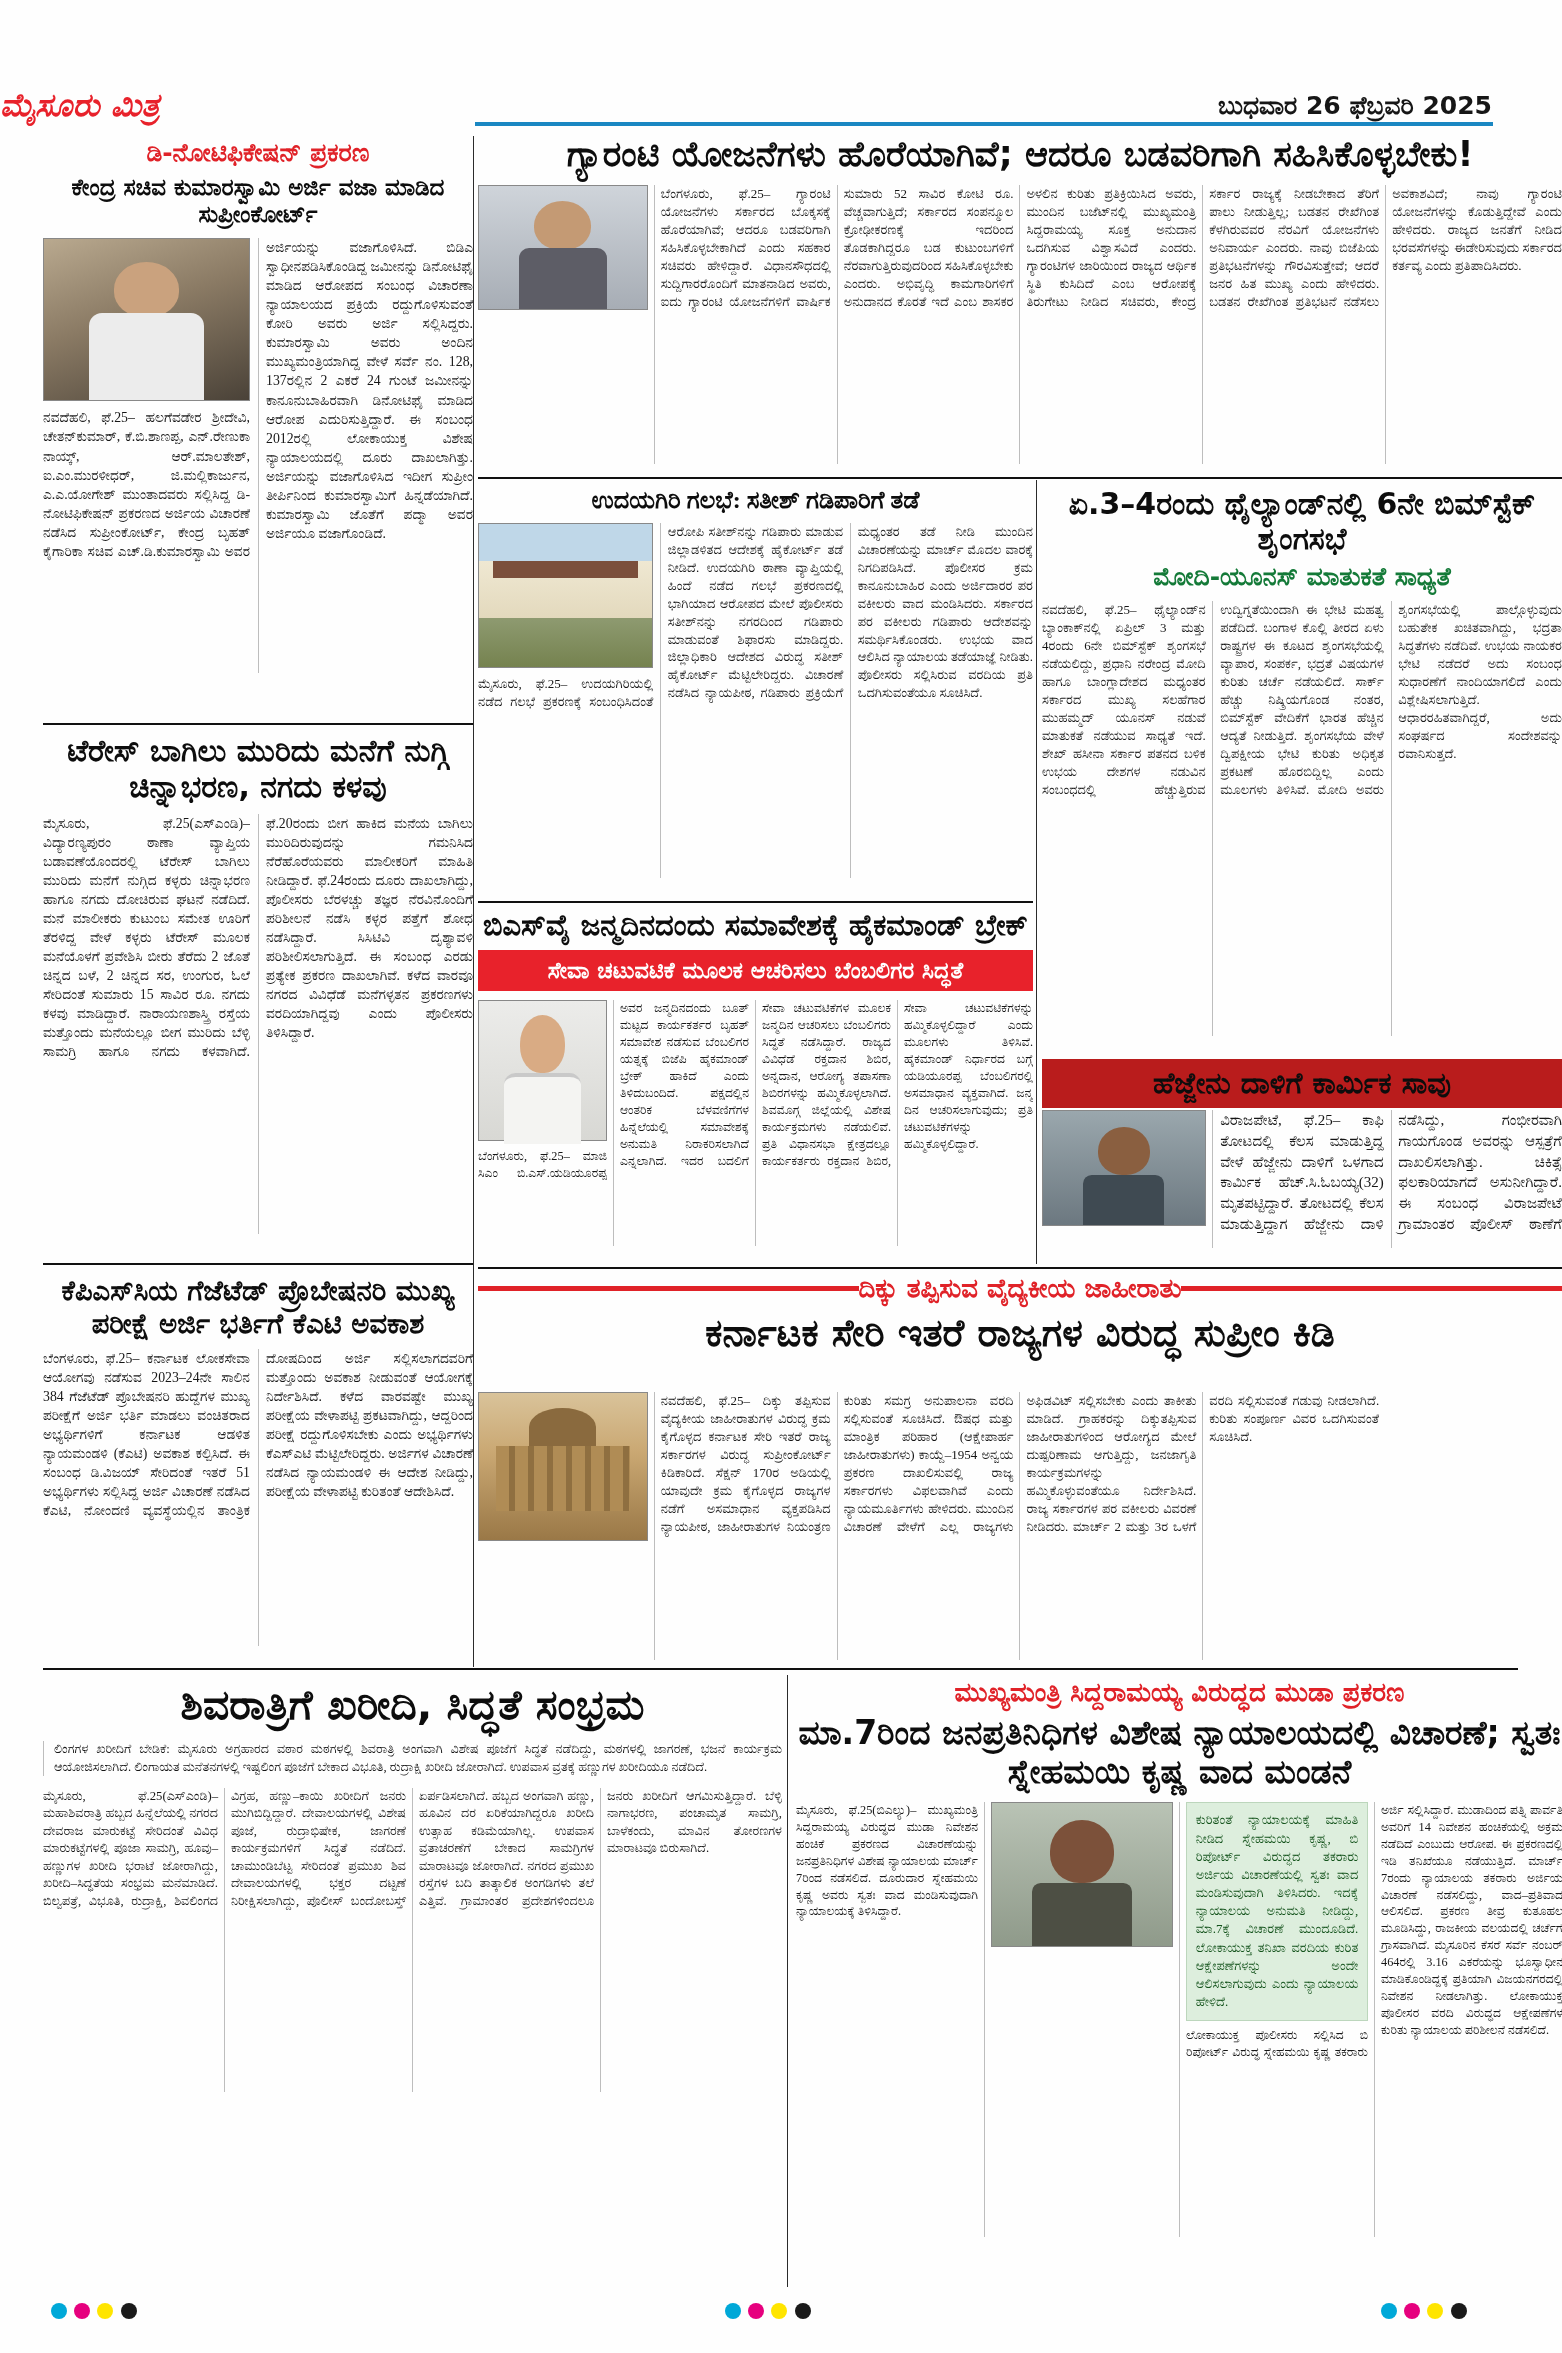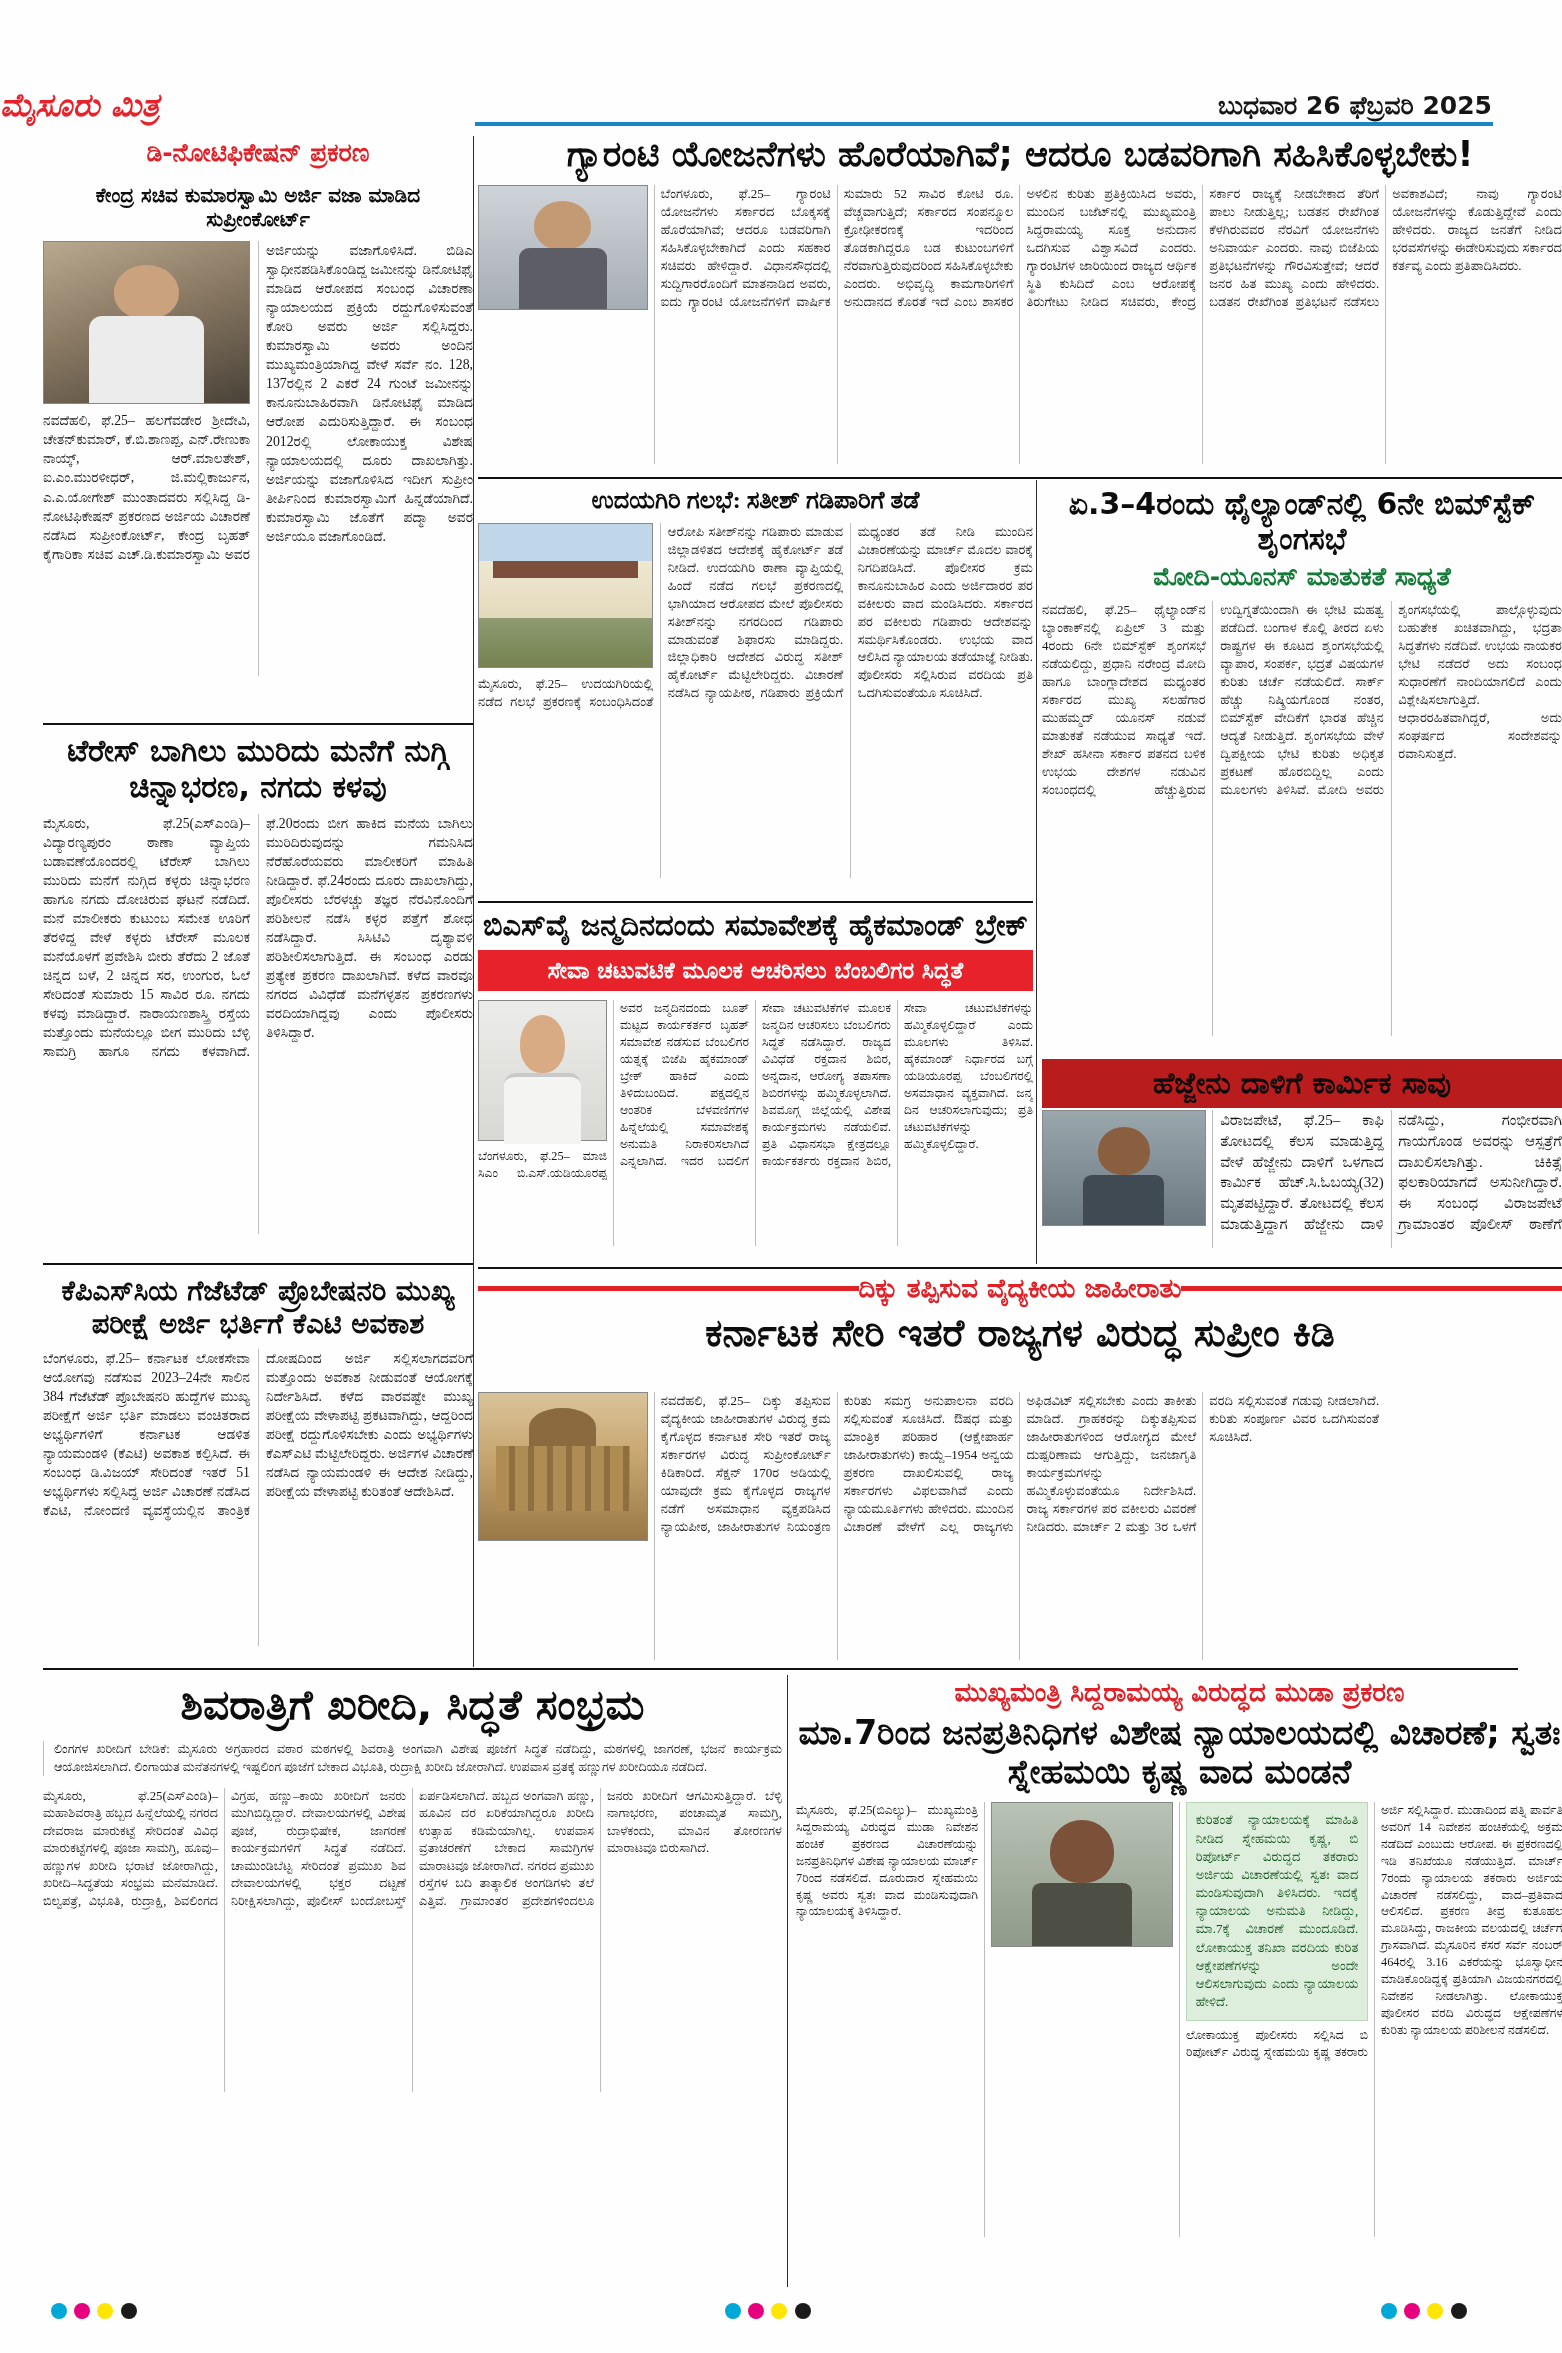--- a/index.html
+++ b/index.html
@@ -86,21 +86,21 @@
   <div class="abs vrule" style="left:787px;top:1675px;height:612px;"></div>
   <div class="abs hrule" style="left:478px;top:477px;width:1084px;"></div>
   <div class="abs hrule" style="left:43px;top:723px;width:430px;"></div>
   <div class="abs hrule" style="left:478px;top:901px;width:555px;"></div>
   <div class="abs hrule" style="left:43px;top:1263px;width:430px;"></div>
   <div class="abs hrule" style="left:478px;top:1267px;width:1084px;"></div>
   <div class="abs hrule" style="left:43px;top:1668px;width:1475px;"></div>
 
   <article class="abs" style="left:43px;top:138px;width:430px;height:580px;">
     <div class="kicker" style="font-size:25px;">ಡಿ-ನೋಟಿಫಿಕೇಷನ್ ಪ್ರಕರಣ</div>
-    <h1 class="headline" style="font-size:20px;margin:16px 0 10px;">ಕೇಂದ್ರ ಸಚಿವ ಕುಮಾರಸ್ವಾಮಿ ಅರ್ಜಿ ವಜಾ ಮಾಡಿದ ಸುಪ್ರೀಂಕೋರ್ಟ್</h1>
+    <h1 class="headline" style="font-size:23px;margin:6px 0 10px;">ಕೇಂದ್ರ ಸಚಿವ ಕುಮಾರಸ್ವಾಮಿ ಅರ್ಜಿ ವಜಾ ಮಾಡಿದ ಸುಪ್ರೀಂಕೋರ್ಟ್</h1>
     <div class="body cols2" style="height:435px;overflow:hidden;">
       <div class="photo ph-km"></div>
       <p>ನವದೆಹಲಿ, ಫೆ.25– ಹಲಗೆವಡೇರ ಶ್ರೀದೇವಿ, ಚೇತನ್‌ಕುಮಾರ್, ಕೆ.ಬಿ.ಶಾಣಪ್ಪ, ಎನ್.ರೇಣುಕಾ ನಾಯ್ಕ್, ಆರ್.ಮಾಲತೇಶ್, ಐ.ಎಂ.ಮುರಳೀಧರ್, ಜಿ.ಮಲ್ಲಿಕಾರ್ಜುನ, ಎ.ಎ.ಯೋಗೇಶ್ ಮುಂತಾದವರು ಸಲ್ಲಿಸಿದ್ದ ಡಿ-ನೋಟಿಫಿಕೇಷನ್ ಪ್ರಕರಣದ ಅರ್ಜಿಯ ವಿಚಾರಣೆ ನಡೆಸಿದ ಸುಪ್ರೀಂಕೋರ್ಟ್, ಕೇಂದ್ರ ಬೃಹತ್ ಕೈಗಾರಿಕಾ ಸಚಿವ ಎಚ್.ಡಿ.ಕುಮಾರಸ್ವಾಮಿ ಅವರ ಅರ್ಜಿಯನ್ನು ವಜಾಗೊಳಿಸಿದೆ. ಬಿಡಿಎ ಸ್ವಾಧೀನಪಡಿಸಿಕೊಂಡಿದ್ದ ಜಮೀನನ್ನು ಡಿನೋಟಿಫೈ ಮಾಡಿದ ಆರೋಪದ ಸಂಬಂಧ ವಿಚಾರಣಾ ನ್ಯಾಯಾಲಯದ ಪ್ರಕ್ರಿಯೆ ರದ್ದುಗೊಳಿಸುವಂತೆ ಕೋರಿ ಅವರು ಅರ್ಜಿ ಸಲ್ಲಿಸಿದ್ದರು. ಕುಮಾರಸ್ವಾಮಿ ಅವರು ಅಂದಿನ ಮುಖ್ಯಮಂತ್ರಿಯಾಗಿದ್ದ ವೇಳೆ ಸರ್ವೆ ನಂ. 128, 137ರಲ್ಲಿನ 2 ಎಕರೆ 24 ಗುಂಟೆ ಜಮೀನನ್ನು ಕಾನೂನುಬಾಹಿರವಾಗಿ ಡಿನೋಟಿಫೈ ಮಾಡಿದ ಆರೋಪ ಎದುರಿಸುತ್ತಿದ್ದಾರೆ. ಈ ಸಂಬಂಧ 2012ರಲ್ಲಿ ಲೋಕಾಯುಕ್ತ ವಿಶೇಷ ನ್ಯಾಯಾಲಯದಲ್ಲಿ ದೂರು ದಾಖಲಾಗಿತ್ತು. ಅರ್ಜಿಯನ್ನು ವಜಾಗೊಳಿಸಿದ ಇದೀಗ ಸುಪ್ರೀಂ ತೀರ್ಪಿನಿಂದ ಕುಮಾರಸ್ವಾಮಿಗೆ ಹಿನ್ನಡೆಯಾಗಿದೆ. ಕುಮಾರಸ್ವಾಮಿ ಜೊತೆಗೆ ಪದ್ಮಾ ಅವರ ಅರ್ಜಿಯೂ ವಜಾಗೊಂಡಿದೆ.</p>
     </div>
   </article>
 
   <article class="abs" style="left:478px;top:134px;width:1084px;height:337px;">
     <h1 class="headline" style="font-size:35px;margin:0 0 10px;">ಗ್ಯಾರಂಟಿ ಯೋಜನೆಗಳು ಹೊರೆಯಾಗಿವೆ; ಆದರೂ ಬಡವರಿಗಾಗಿ ಸಹಿಸಿಕೊಳ್ಳಬೇಕು!</h1>
     <div class="body cols6" style="height:279px;overflow:hidden;font-size:13px;">
       <div class="photo ph-face"></div>

